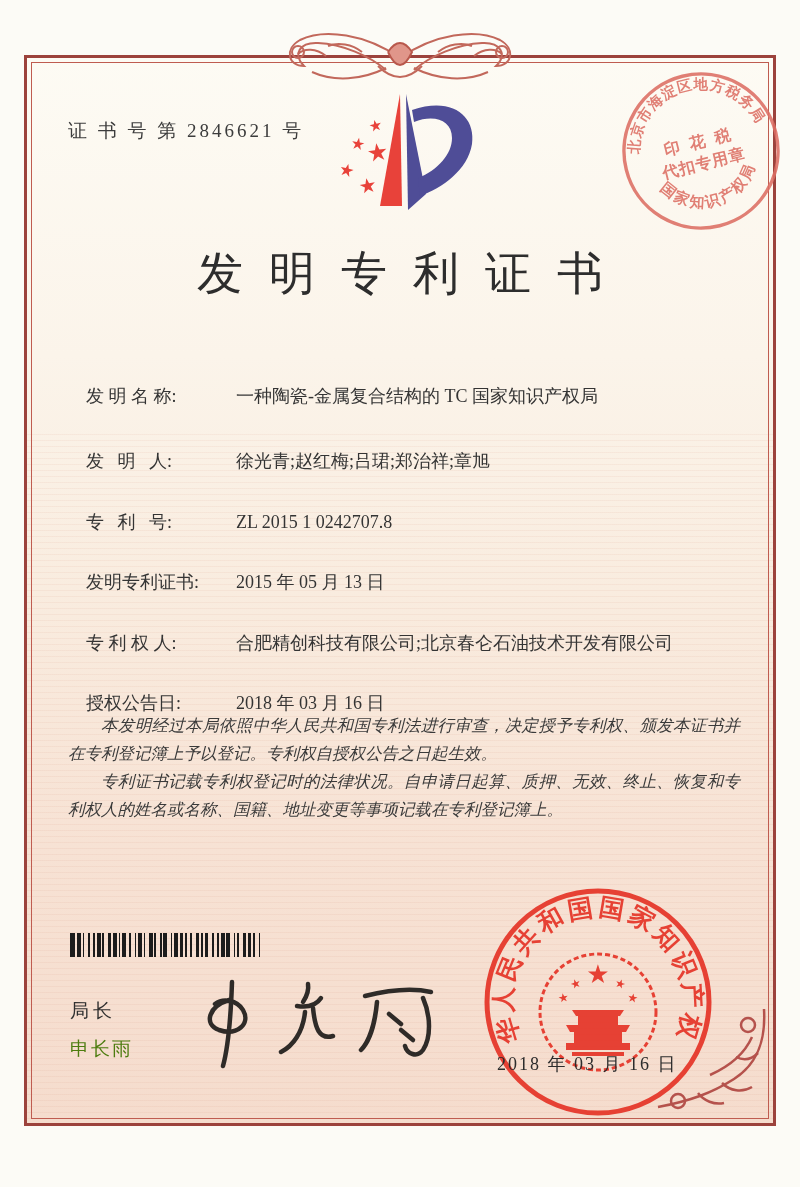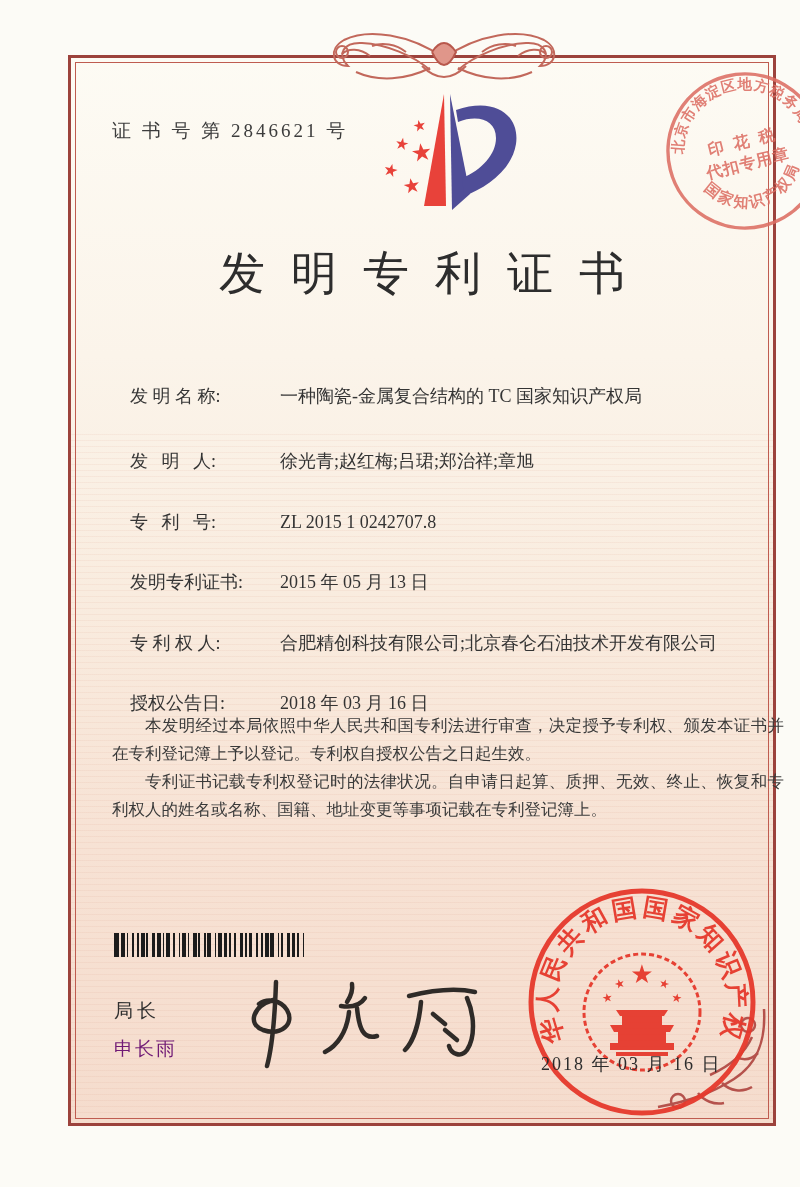--- a/index.html
+++ b/index.html
@@ -2,21 +2,21 @@
 <html><head>
 <meta charset="utf-8">
 <style>
   html,body{margin:0;padding:0;}
   body{
     width:800px;height:1187px;
     font-family:"Liberation Serif","DejaVu Serif",serif;
     background:#fcfbf6;
     position:relative;overflow:hidden;
   }
-  #page{position:absolute;inset:0;margin-left:44px;}
+  #page{position:absolute;inset:0;}
   
   .paper{
     position:absolute;left:24px;top:55px;right:24px;bottom:61px;
     background:linear-gradient(180deg,#fdfbf4 0%,#fbf4ea 28%,#f9ecdf 50%,#f7e2d4 74%,#f5dccd 100%);
   }
   .waves{
     position:absolute;left:25px;right:25px;top:430px;bottom:62px;
     background:repeating-linear-gradient(0deg,rgba(205,125,100,0.10) 0 1px,rgba(0,0,0,0) 1px 6px);
     opacity:.8;
   }
@@ -40,28 +40,29 @@
   .field{
     position:absolute;left:68px;width:670px;
     font-size:18px;color:#343434;white-space:pre-wrap;
   }
   .field .lbl{display:inline-block;min-width:150px;white-space:pre;}
   .field .val{white-space:pre;}
   .paras{
     position:absolute;left:68px;top:712px;width:672px;
     font-size:16.5px;line-height:27.5px;color:#3a3a3a;
     text-align:justify;
+    font-style:italic;
   }
   .paras p{margin:0 0 1px 0;text-indent:2em;}
   .barcode{
     position:absolute;left:70px;top:933px;height:24px;
     display:flex;align-items:stretch;
   }
   .director{position:absolute;left:70px;top:998px;font-size:19px;color:#2f2f2f;letter-spacing:4px;}
-  .director-name{position:absolute;left:70px;top:1036px;font-size:19px;color:#701a75;letter-spacing:2px;}
+  .director-name{position:absolute;left:70px;top:1036px;font-size:19px;color:#4d7c0f;letter-spacing:2px;}
   .signature{position:absolute;left:185px;top:972px;}
   .tax-stamp{position:absolute;left:616px;top:66px;transform:rotate(-14deg);opacity:.88;}
   .logo{position:absolute;left:330px;top:88px;}
   .seal{position:absolute;left:478px;top:882px;opacity:.95;}
   .seal-date{
     position:absolute;left:497px;top:1052px;
     font-size:18px;color:#2c2c2c;letter-spacing:2px;white-space:pre;
   }
   .ornament-top{position:absolute;left:238px;top:8px;}
   .ornament-corner{position:absolute;right:28px;bottom:64px;}

